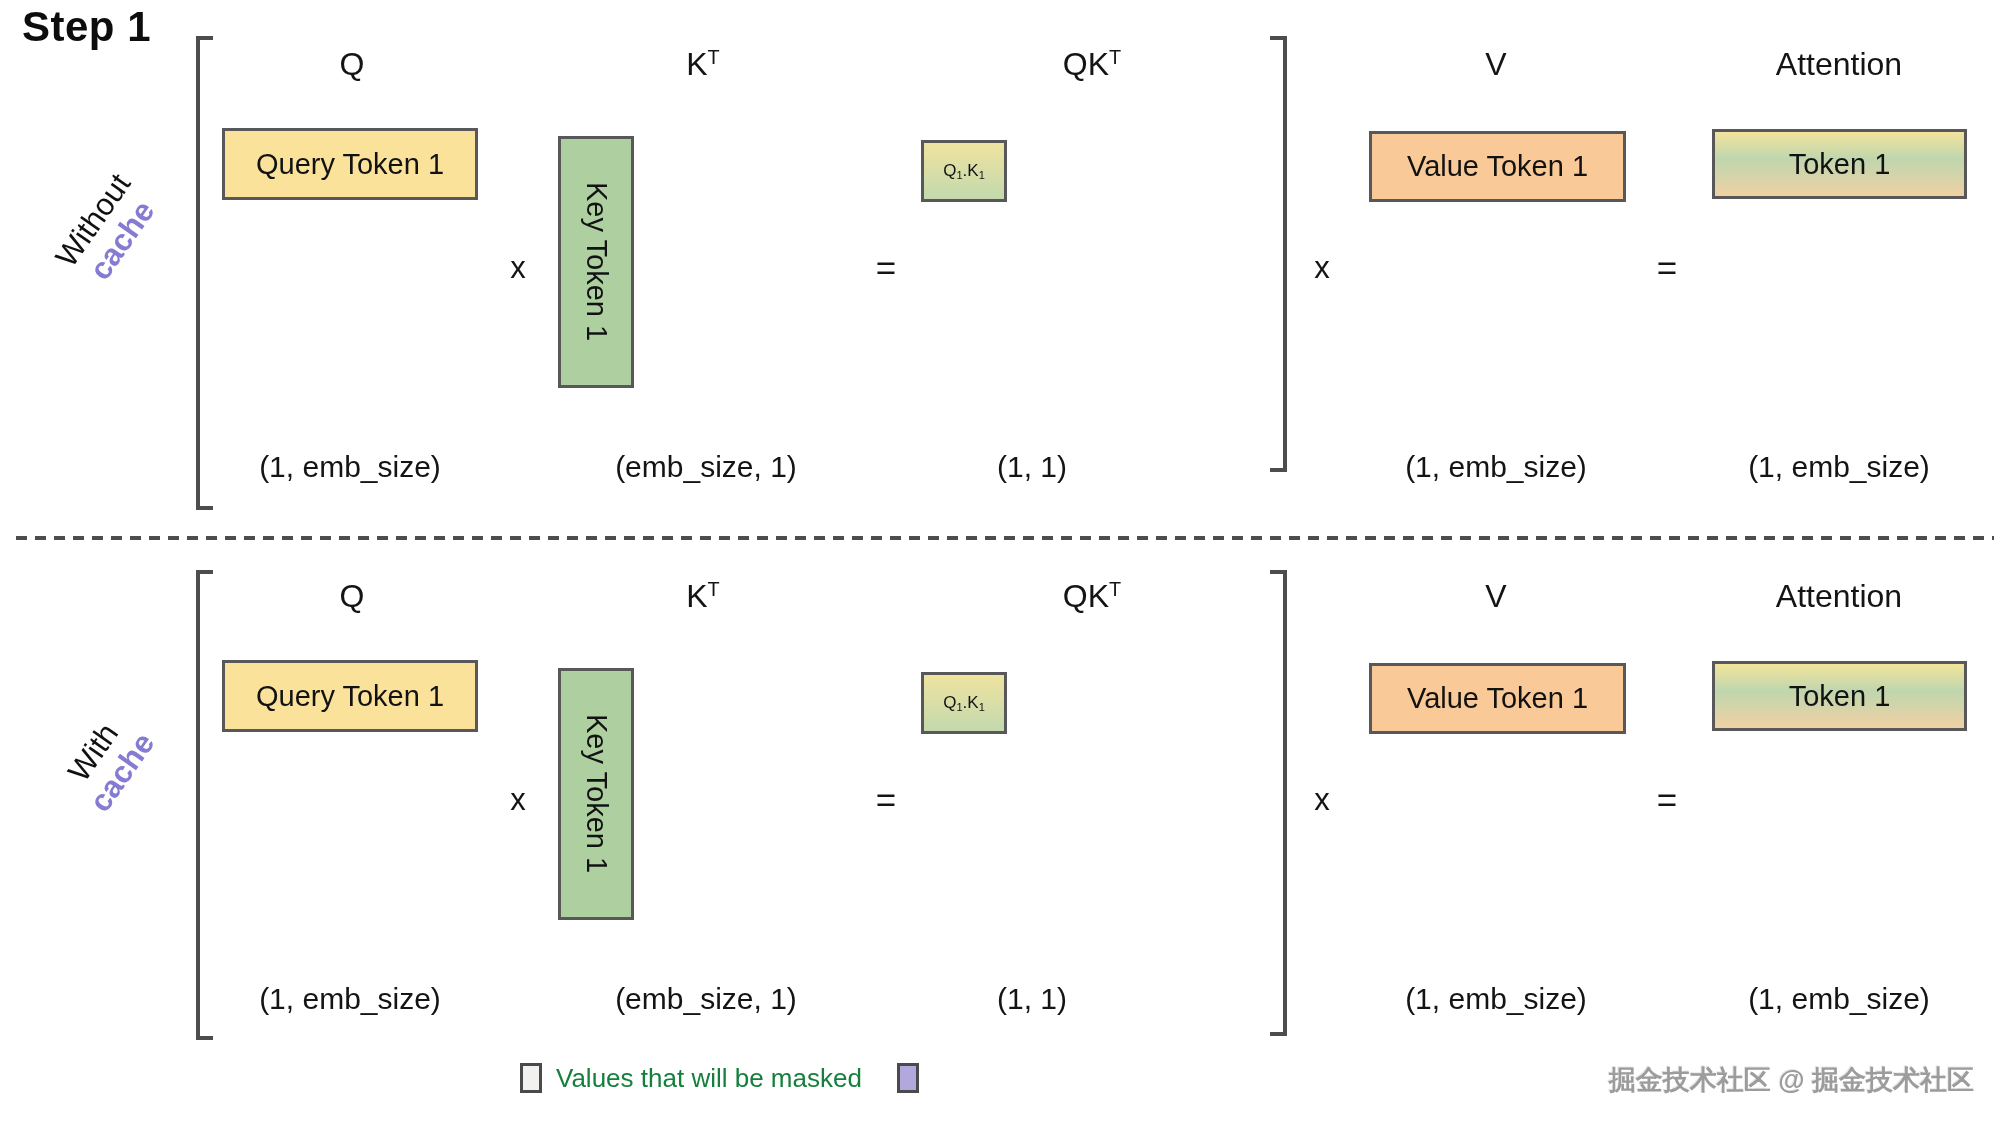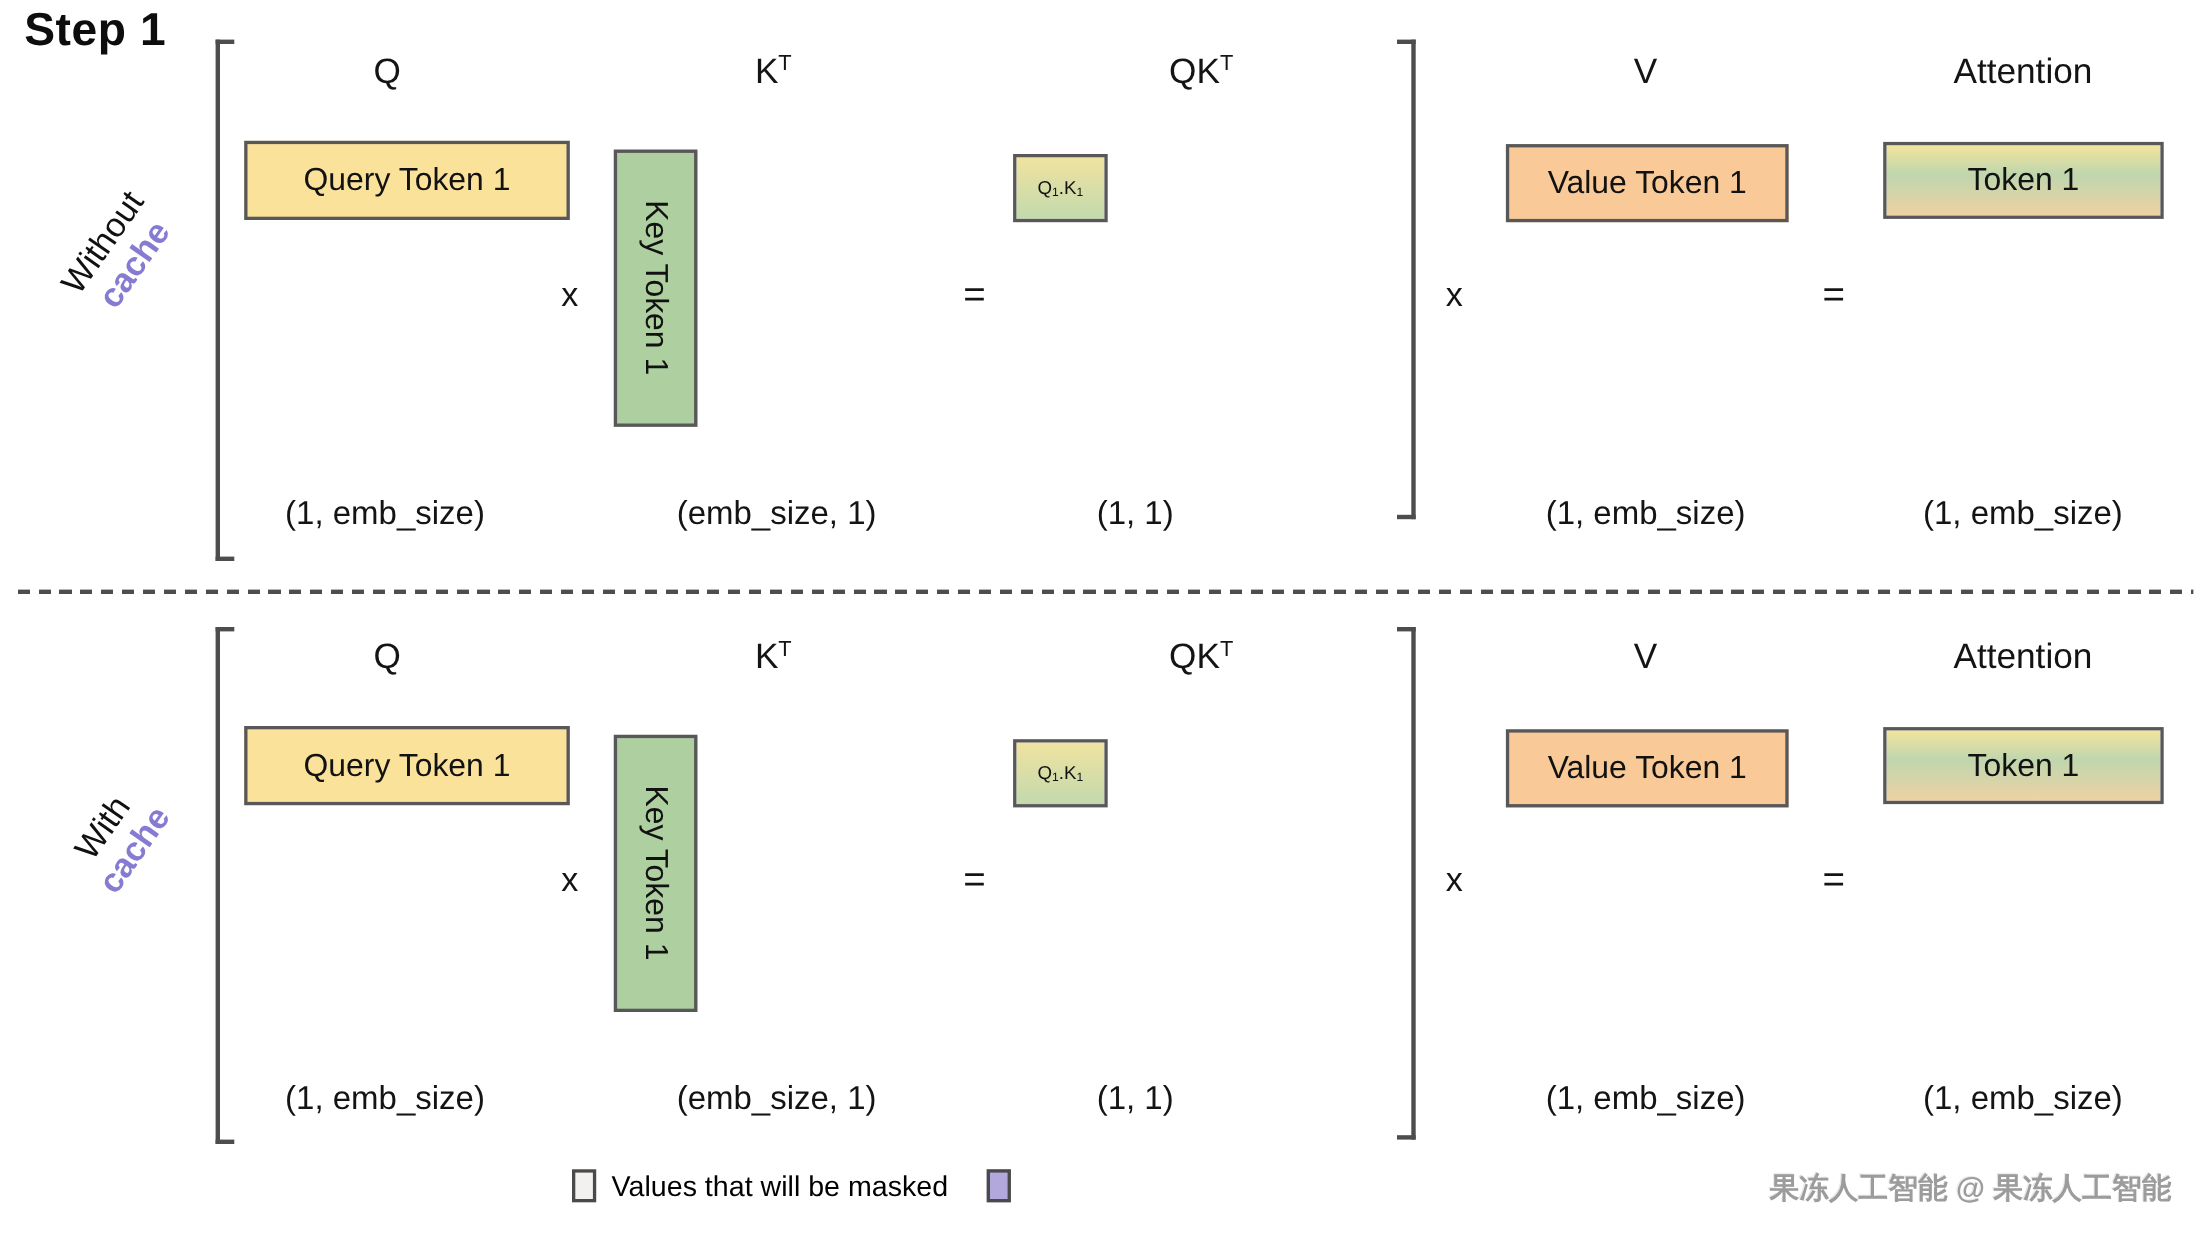--- a/index.html
+++ b/index.html
@@ -90,21 +90,21 @@
   .box {
     position: absolute;
     border: 3px solid var(--border-dark, #58585a);
     display: flex;
     align-items: center;
     justify-content: center;
     font-size: 29px;
     color: #121212;
     box-sizing: border-box;
   }
-  .q-box    { left: 222px;  top: 128px; width: 296px; height: 72px; background: var(--query-yellow, #FBE29B); }
+  .q-box    { left: 222px;  top: 128px; width: 256px; height: 72px; background: var(--query-yellow, #FBE29B); }
   .k-box    { left: 558px;  top: 136px; width: 76px;  height: 252px; background: var(--key-green, #AECFA0); }
   .k-box .vtext { writing-mode: vertical-rl; white-space: nowrap; }
   .qk-box   { left: 921px;  top: 140px; width: 86px;  height: 62px;
               background: linear-gradient(180deg, var(--qk-top, #EFE3A0) 0%, var(--qk-bottom, #C3D9AD) 100%);
               font-size: 17px; }
   .v-box    { left: 1369px; top: 131px; width: 257px; height: 71px; background: var(--value-orange, #F9CA97); }
   .att-box  { left: 1712px; top: 129px; width: 255px; height: 70px;
               background: linear-gradient(180deg, var(--att-top, #F2E49C) 0%, var(--att-mid, #BFD6AE) 42%, var(--att-bottom, #EFD1A3) 100%); }
 
   .op {
@@ -152,21 +152,21 @@
     box-sizing: border-box;
   }
   .legend-swatch.masked { left: 520px; background: var(--legend-masked, #F2F1F0); }
   .legend-swatch.cache  { left: 897px; background: var(--legend-cache, #B3A8DC); }
   .legend-label {
     position: absolute;
     top: 1063px;
     font-size: 26px;
     line-height: 30px;
     white-space: nowrap;
-    color: #000000;
+    color: #15803d;
   }
   .legend-label.masked { left: 556px; }
   .legend-label.cache  { left: 932px; }
 
   .watermark {
     position: absolute;
     top: 1062px;
     right: 26px;
     font-size: 27px;
     font-weight: bold;
@@ -263,15 +263,15 @@
     <div class="dim dim-k">(emb_size, 1)</div>
     <div class="dim dim-qk">(1, 1)</div>
     <div class="dim dim-v">(1, emb_size)</div>
     <div class="dim dim-att">(1, emb_size)</div>
   </div>
 
   <div class="legend-swatch masked"></div>
   <div class="legend-label masked">Values that will be masked</div>
   <div class="legend-swatch cache"></div>
 
-  <div class="watermark">果冻人工智能 @ 果冻人工智能</div>
+  <div class="watermark">掘金技术社区 @ 掘金技术社区</div>
 
 </div>
 
 </body></html>

